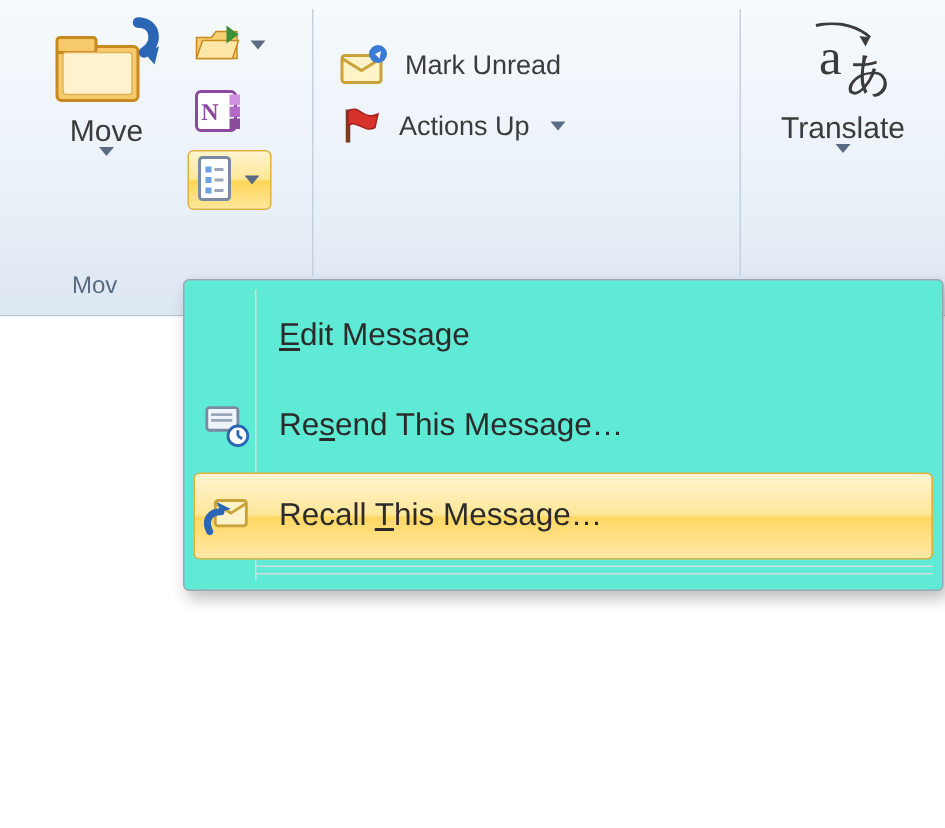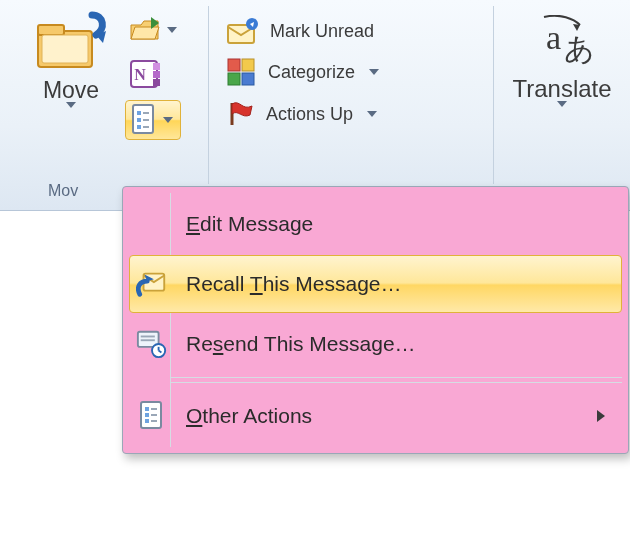--- a/index.html
+++ b/index.html
@@ -14,39 +14,39 @@
   .sep{width:0;border-left:1px solid #c4d1df;height:178px;margin-top:6px;}
   .group{padding:6px 10px 0 10px;display:flex;flex-direction:column;align-items:center;height:204px;box-sizing:border-box;}
   .group-body{display:flex;align-items:flex-start;}
   .group-label{
     font-size:16px;color:#5a6b83;text-align:center;width:100%;
     position:absolute;bottom:4px;left:0;
   }
   
   .move-group{width:208px;position:relative;}
   .big-btn{display:flex;flex-direction:column;align-items:center;padding:4px 6px;border:1px solid transparent;border-radius:4px;}
-  .big-btn .lbl{font-size:23px;margin-top:4px;color:#3b3b3b;}
+  .big-btn .lbl{font-size:20px;margin-top:4px;color:#3b3b3b;}
   .big-btn .drop{margin-top:-2px;}
   .mini-col{display:flex;flex-direction:column;gap:8px;margin-left:10px;margin-top:6px;}
   .mini-btn{display:flex;align-items:center;gap:4px;padding:2px 3px;border:1px solid transparent;border-radius:4px;}
   .mini-btn.highlight{
     background:linear-gradient(to bottom,#fff4cf 0%,#ffe79a 48%,#ffd658 52%,#ffe79a 100%);
     border:1px solid #e0b23a;
   }
   .tri-down{width:0;height:0;border-left:5px solid transparent;border-right:5px solid transparent;border-top:6px solid #5a6b83;display:inline-block;}
   
-  .tags-group{flex:1;position:relative;padding-top:10px;}
+  .tags-group{flex:1;position:relative;padding-top:22px;}
   .tag-row{display:flex;align-items:center;gap:10px;padding:4px 6px;border:1px solid transparent;border-radius:4px;margin:2px 0;}
   .tag-row .tri-down{margin-left:4px;}
   .translate-group{width:136px;position:relative;}
   .translate-group .big-btn{margin-top:4px;}
   
   .menu{
     position:absolute;left:122px;top:186px;width:505px;
-    background:#f9a8d4;border:1px solid #9aa7b7;border-radius:4px;
+    background:#5eead4;border:1px solid #9aa7b7;border-radius:4px;
     box-shadow:3px 5px 10px rgba(0,0,0,0.25);
     padding:6px 0;
     z-index:10;
   }
   .menu::before{
     content:"";position:absolute;left:47px;top:6px;bottom:6px;width:0;border-left:1px solid #d6dce3;
   }
   .menu-item{
     display:flex;align-items:center;height:56px;
     padding:0 18px 0 56px;position:relative;margin:2px 6px;border:1px solid transparent;border-radius:4px;
@@ -139,32 +139,20 @@
             <rect x="2" y="8" width="26" height="18" rx="2" fill="#fff3c7" stroke="#caa23a" stroke-width="2"></rect>
             <path d="M2 10 l13 8 l13 -8" fill="none" stroke="#caa23a" stroke-width="2"></path>
             <circle cx="26" cy="7" r="6" fill="#3a7bd5"></circle>
             <path d="M24 7 l4 -2 l-1 5 z" fill="#fff"></path>
           </svg>
         </span>
         <span>Mark Unread</span>
       </div>
       <div class="tag-row">
         <span>
-          <svg width="32" height="30" viewBox="0 0 32 30">
-            <rect x="2" y="2" width="12" height="12" fill="#e25b4b" stroke="#a33"></rect>
-            <rect x="16" y="2" width="12" height="12" fill="#f2c94c" stroke="#b8902a"></rect>
-            <rect x="2" y="16" width="12" height="12" fill="#4aa64a" stroke="#2e7d32"></rect>
-            <rect x="16" y="16" width="12" height="12" fill="#4a7bd1" stroke="#2a5aa0"></rect>
-          </svg>
-        </span>
-        <span>Categorize</span>
-        <span class="tri-down"></span>
-      </div>
-      <div class="tag-row">
-        <span>
           <svg width="30" height="30" viewBox="0 0 30 30">
             <line x1="6" y1="4" x2="6" y2="26" stroke="#7a3b1f" stroke-width="3"></line>
             <path d="M6 5 C14 0 16 12 26 7 L24 16 C16 20 12 10 6 15 Z" fill="#d7332c" stroke="#a3221c"></path>
           </svg>
         </span>
         <span>Actions Up</span>
         <span class="tri-down"></span>
       </div>
     </div>
   </div>
@@ -174,72 +162,57 @@
   <div class="group translate-group">
     <div class="big-btn">
       <span>
         <svg width="64" height="56" viewBox="0 0 64 56">
           <text x="16" y="34" font-size="34" font-family="Georgia,serif" fill="#3b3b3b">a</text>
           <text x="34" y="44" font-size="30" font-family="'MS Gothic','Yu Gothic',sans-serif" fill="#3b3b3b">あ</text>
           <path d="M14 2 C30 -2 44 4 50 10" fill="none" stroke="#3b3b3b" stroke-width="2"></path>
           <path d="M50 10 l-7 -1 l4 7 z" fill="#3b3b3b"></path>
         </svg>
       </span>
-      <span class="lbl" style="font-size:24px;">Translate</span>
+      <span class="lbl" style="font-size:20px;">Translate</span>
       <span class="drop tri-down"></span>
     </div>
   </div>
 </div>
 
 <div class="menu">
 
   <div class="menu-item">
     <span class="icon-slot"></span>
     <span><span class="ul">E</span><span></span>dit Message</span>
-  </div>
-
-  <div class="menu-item highlight">
-    <span class="icon-slot">
-      <svg width="34" height="30" viewBox="0 0 34 30">
-        <rect x="8" y="4" width="22" height="18" rx="2" fill="#fff3c7" stroke="#caa23a" stroke-width="2"></rect>
-        <path d="M8 6 l11 7 l11 -7" fill="none" stroke="#caa23a" stroke-width="2"></path>
-        <path d="M4 26 C0 18 4 12 12 12" fill="none" stroke="#2a66b3" stroke-width="5" stroke-linecap="round"></path>
-        <path d="M12 12 l-3 -7 l10 5 z" fill="#2a66b3"></path>
-      </svg>
-    </span>
-    <span>Recall <span class="ul">T</span>his Message…</span>
   </div>
 
   <div class="menu-item">
     <span class="icon-slot">
       <svg width="34" height="30" viewBox="0 0 34 30">
         <rect x="2" y="2" width="22" height="16" rx="2" fill="#eef4fb" stroke="#7a8aa0" stroke-width="2"></rect>
         <line x1="5" y1="7" x2="20" y2="7" stroke="#9aa7b7" stroke-width="2"></line>
         <line x1="5" y1="11" x2="20" y2="11" stroke="#9aa7b7" stroke-width="2"></line>
         <circle cx="24" cy="22" r="7" fill="#fff" stroke="#2a66b3" stroke-width="2"></circle>
         <line x1="24" y1="18" x2="24" y2="22" stroke="#2a66b3" stroke-width="2"></line>
         <line x1="24" y1="22" x2="27" y2="24" stroke="#2a66b3" stroke-width="2"></line>
       </svg>
     </span>
     <span>Re<span class="ul">s</span>end This Message…</span>
   </div>
 
-  <div class="menu-sep"></div>
-
-
-  <div class="menu-sep"></div>
-
-  <div class="menu-item">
+  <div class="menu-item highlight">
     <span class="icon-slot">
-      <svg width="28" height="32" viewBox="0 0 28 32">
-        <rect x="3" y="2" width="20" height="26" rx="2" fill="#fff" stroke="#7a8aa0" stroke-width="2"></rect>
-        <rect x="7" y="7" width="4" height="4" fill="#6fa3e0"></rect>
-        <rect x="7" y="13" width="4" height="4" fill="#6fa3e0"></rect>
-        <rect x="7" y="19" width="4" height="4" fill="#6fa3e0"></rect>
-        <line x1="13" y1="9" x2="19" y2="9" stroke="#9aa7b7" stroke-width="2"></line>
-        <line x1="13" y1="15" x2="19" y2="15" stroke="#9aa7b7" stroke-width="2"></line>
-        <line x1="13" y1="21" x2="19" y2="21" stroke="#9aa7b7" stroke-width="2"></line>
+      <svg width="34" height="30" viewBox="0 0 34 30">
+        <rect x="8" y="4" width="22" height="18" rx="2" fill="#fff3c7" stroke="#caa23a" stroke-width="2"></rect>
+        <path d="M8 6 l11 7 l11 -7" fill="none" stroke="#caa23a" stroke-width="2"></path>
+        <path d="M4 26 C0 18 4 12 12 12" fill="none" stroke="#2a66b3" stroke-width="5" stroke-linecap="round"></path>
+        <path d="M12 12 l-3 -7 l10 5 z" fill="#2a66b3"></path>
       </svg>
     </span>
-    <span><span class="ul">O</span>ther Actions</span>
-    <span class="submenu-arrow"></span>
-  </div>
+    <span>Recall <span class="ul">T</span>his Message…</span>
+  </div>
+
+  <div class="menu-sep"></div>
+
+
+  <div class="menu-sep"></div>
+
 </div>
 
 </body></html>

